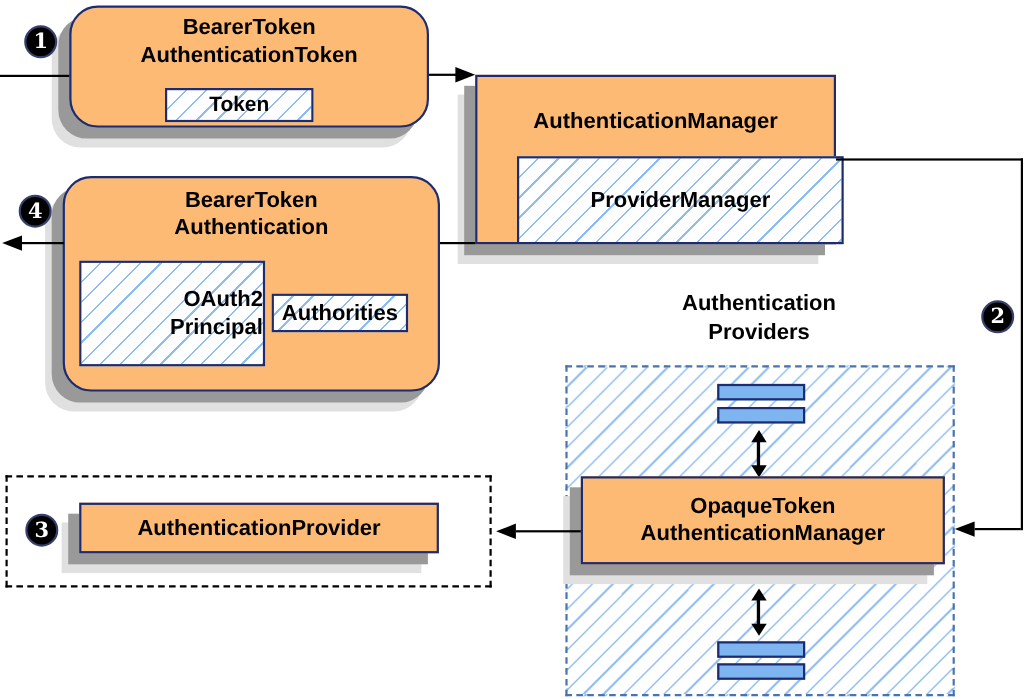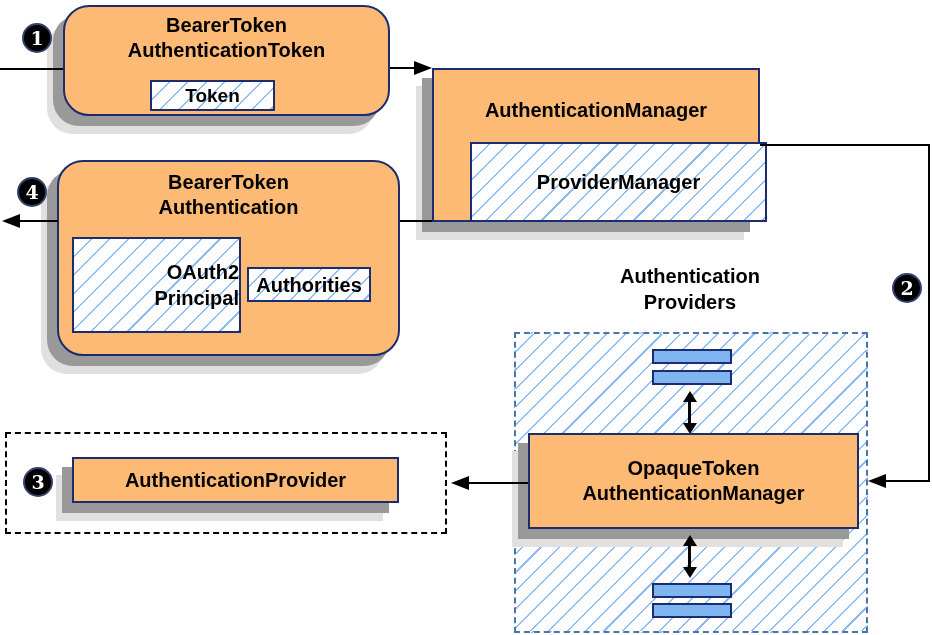--- a/index.html
+++ b/index.html
@@ -66,39 +66,39 @@
   </div>
 
   <div class="providers-box hatch" style="left:514px;top:332px;width:354px;height:301px;">
     <div class="bar" style="left:136px;top:15px;"></div>
     <div class="bar" style="left:136px;top:36px;"></div>
 
     <div class="arr arr-up" style="left:167px;top:57px;"></div>
     <div class="line" style="left:172px;top:66px;width:3px;height:25px;"></div>
     <div class="arr arr-down" style="left:167px;top:89px;"></div>
 
-    <div class="node" style="left:12px;top:99px;width:331px;height:96px;display:flex;flex-direction:column;align-items:center;justify-content:center;">
+    <div class="node" style="left:12px;top:99px;width:331px;height:80px;display:flex;flex-direction:column;align-items:center;justify-content:center;">
       <div class="title">OpaqueToken</div>
       <div class="title">AuthenticationManager</div>
     </div>
 
     <div class="arr arr-up" style="left:167px;top:201px;"></div>
     <div class="line" style="left:172px;top:210px;width:3px;height:25px;"></div>
     <div class="arr arr-down" style="left:167px;top:233px;"></div>
 
     <div class="bar" style="left:136px;top:249px;"></div>
     <div class="bar" style="left:136px;top:269px;"></div>
   </div>
 
   <div class="node rounded" style="left:63px;top:5px;width:327px;height:111px;">
     <div class="title" style="padding-top:6px;">
       <div>BearerToken</div>
       <div>AuthenticationToken</div>
     </div>
-    <div class="chip hatch" style="left:85px;top:73px;width:125px;height:31px;font-size:19px;justify-content:center;">
+    <div class="chip hatch" style="left:85px;top:73px;width:135px;height:31px;font-size:19px;justify-content:center;">
       <div>Token</div>
     </div>
   </div>
 
   <div class="node" style="left:432px;top:68px;width:328px;height:154px;">
     <div class="title" style="padding-top:28px;">AuthenticationManager</div>
     <div class="chip hatch" style="left:36px;top:72px;width:297px;height:80px;align-items:center;">
       <div>ProviderManager</div>
     </div>
   </div>

